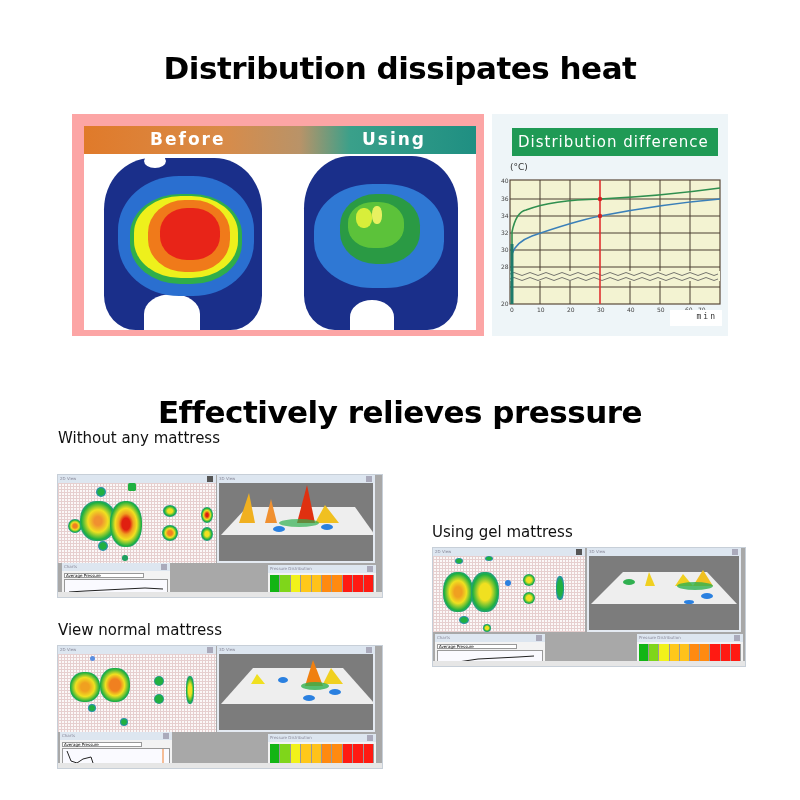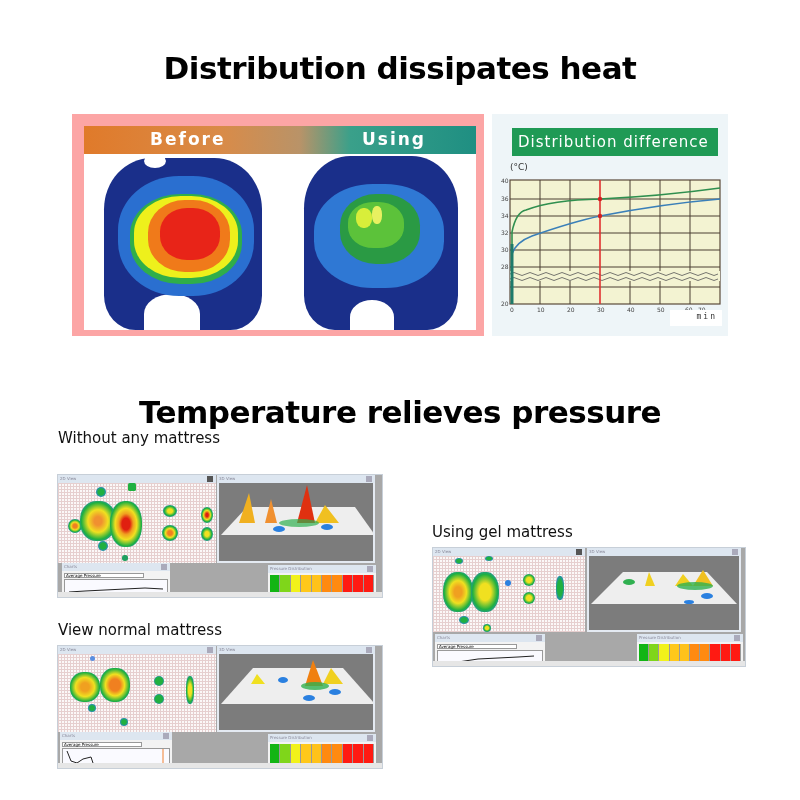--- a/index.html
+++ b/index.html
@@ -118,21 +118,21 @@
       <text x="105" y="138">30</text>
         <text x="135" y="138">40</text>
         <text x="165" y="138">50</text>
       <text x="193" y="138">60</text>
         <text x="206" y="138">70</text>
     </g>
   </svg>
   <div class="temp-min">min</div>
 </div>
 
-<div class="h1" style="top:394px;">Temperature relieves pressure</div>
+<div class="h1" style="top:394px;">Effectively relieves pressure</div>
 
 <div class="caption" style="left:58px;top:429px;">Without any mattress</div>
 <div class="pwin" style="left:57px;top:474px;width:326px;height:124px;">
   <div style="position:absolute;left:0;top:0;width:158px;height:88px;background:#fff;">
     <div class="pane-title"><span>2D View</span><span class="btn"></span></div>
     <div class="grid2d" style="left:0;top:8px;width:158px;height:80px;">
       <div class="blob" style="left:10px;top:36px;width:14px;height:14px;background:radial-gradient(#f08020 20%,#f0e020 40%,#20b040 60%,#2a80e0 80%);border-radius:50%;"></div>
       <div class="blob" style="left:22px;top:18px;width:36px;height:40px;background:radial-gradient(#f09030 15%,#f0e020 40%,#20b040 65%,#2a80e0 85%);"></div>
       <div class="blob" style="left:52px;top:18px;width:32px;height:46px;background:radial-gradient(#e02010 18%,#f0a020 32%,#f0e020 48%,#20b040 68%,#2a80e0 85%);"></div>
       <div class="blob" style="left:38px;top:4px;width:10px;height:10px;background:radial-gradient(#20b040 40%,#2a80e0 80%);border-radius:50%;"></div>

